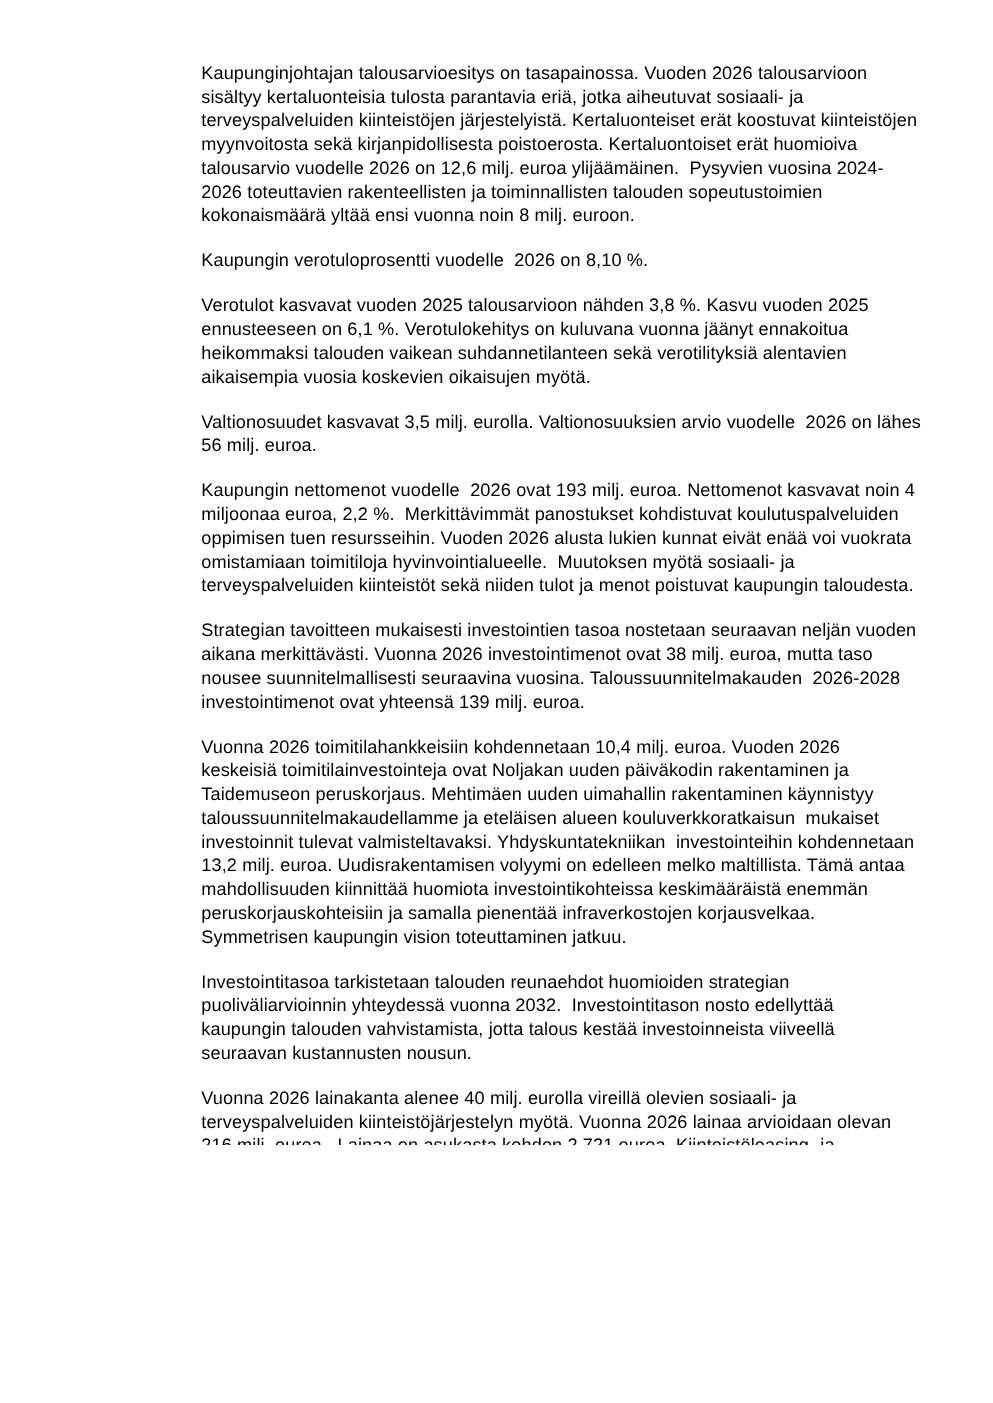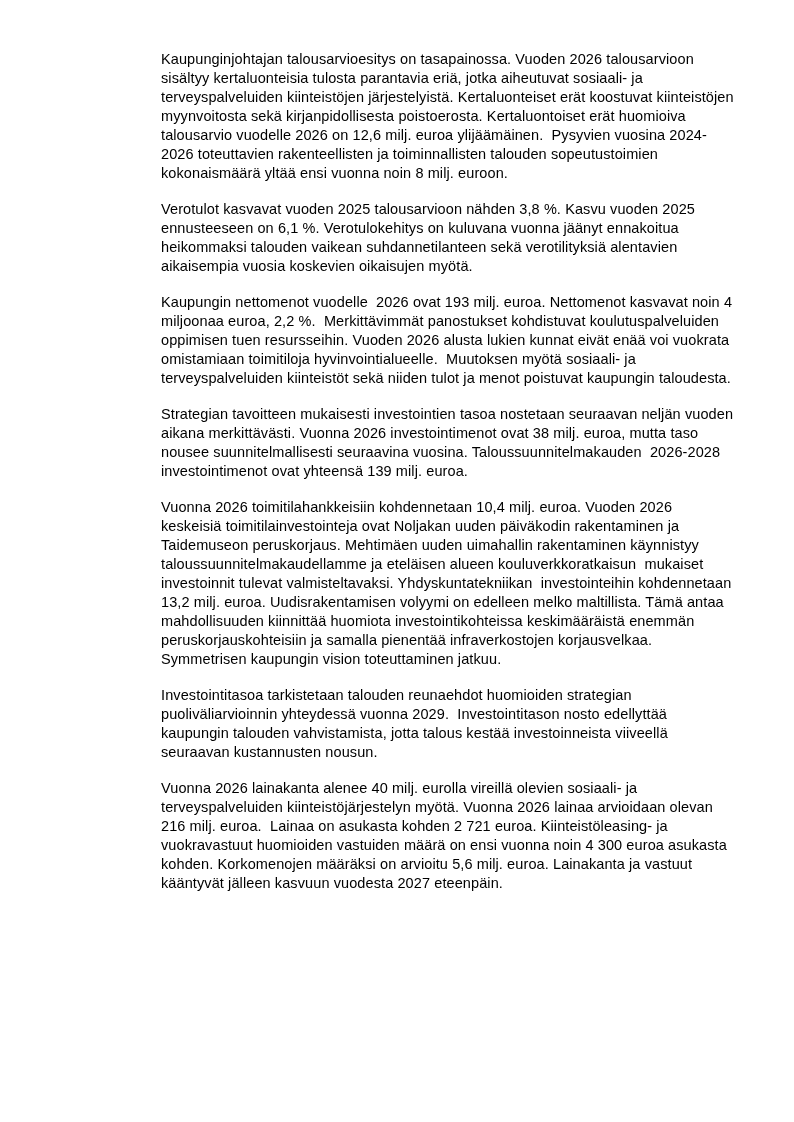--- a/index.html
+++ b/index.html
@@ -37,44 +37,47 @@
 
 <div class="page">
   <div class="text-block">
     <p class="para">Kaupunginjohtajan talousarvioesitys on tasapainossa. Vuoden 2026 talousarvioon
 sisältyy kertaluonteisia tulosta parantavia eriä, jotka aiheutuvat sosiaali- ja
 terveyspalveluiden kiinteistöjen järjestelyistä. Kertaluonteiset erät koostuvat kiinteistöjen
 myynvoitosta sekä kirjanpidollisesta poistoerosta. Kertaluontoiset erät huomioiva
 talousarvio vuodelle 2026 on 12,6 milj. euroa ylijäämäinen.  Pysyvien vuosina 2024-
 2026 toteuttavien rakenteellisten ja toiminnallisten talouden sopeutustoimien
 kokonaismäärä yltää ensi vuonna noin 8 milj. euroon.</p>
+    <p class="para">Kaupungin verotuloprosentti vuodelle  2026 on 8,10 %.</p>
     <p class="para">Verotulot kasvavat vuoden 2025 talousarvioon nähden 3,8 %. Kasvu vuoden 2025
 ennusteeseen on 6,1 %. Verotulokehitys on kuluvana vuonna jäänyt ennakoitua
 heikommaksi talouden vaikean suhdannetilanteen sekä verotilityksiä alentavien
 aikaisempia vuosia koskevien oikaisujen myötä.</p>
+    <p class="para">Valtionosuudet kasvavat 3,5 milj. eurolla. Valtionosuuksien arvio vuodelle  2026 on lähes
+56 milj. euroa.</p>
     <p class="para">Kaupungin nettomenot vuodelle  2026 ovat 193 milj. euroa. Nettomenot kasvavat noin 4
 miljoonaa euroa, 2,2 %.  Merkittävimmät panostukset kohdistuvat koulutuspalveluiden
 oppimisen tuen resursseihin. Vuoden 2026 alusta lukien kunnat eivät enää voi vuokrata
 omistamiaan toimitiloja hyvinvointialueelle.  Muutoksen myötä sosiaali- ja
 terveyspalveluiden kiinteistöt sekä niiden tulot ja menot poistuvat kaupungin taloudesta.</p>
     <p class="para">Strategian tavoitteen mukaisesti investointien tasoa nostetaan seuraavan neljän vuoden
 aikana merkittävästi. Vuonna 2026 investointimenot ovat 38 milj. euroa, mutta taso
 nousee suunnitelmallisesti seuraavina vuosina. Taloussuunnitelmakauden  2026-2028
 investointimenot ovat yhteensä 139 milj. euroa.</p>
     <p class="para">Vuonna 2026 toimitilahankkeisiin kohdennetaan 10,4 milj. euroa. Vuoden 2026
 keskeisiä toimitilainvestointeja ovat Noljakan uuden päiväkodin rakentaminen ja
 Taidemuseon peruskorjaus. Mehtimäen uuden uimahallin rakentaminen käynnistyy
 taloussuunnitelmakaudellamme ja eteläisen alueen kouluverkkoratkaisun  mukaiset
 investoinnit tulevat valmisteltavaksi. Yhdyskuntatekniikan  investointeihin kohdennetaan
 13,2 milj. euroa. Uudisrakentamisen volyymi on edelleen melko maltillista. Tämä antaa
 mahdollisuuden kiinnittää huomiota investointikohteissa keskimääräistä enemmän
 peruskorjauskohteisiin ja samalla pienentää infraverkostojen korjausvelkaa.
 Symmetrisen kaupungin vision toteuttaminen jatkuu.</p>
     <p class="para">Investointitasoa tarkistetaan talouden reunaehdot huomioiden strategian
-puoliväliarvioinnin yhteydessä vuonna 2029.  Investointitason nosto edellyttää
+puoliväliarvioinnin yhteydessä vuonna 2032.  Investointitason nosto edellyttää
 kaupungin talouden vahvistamista, jotta talous kestää investoinneista viiveellä
 seuraavan kustannusten nousun.</p>
     <p class="para">Vuonna 2026 lainakanta alenee 40 milj. eurolla vireillä olevien sosiaali- ja
 terveyspalveluiden kiinteistöjärjestelyn myötä. Vuonna 2026 lainaa arvioidaan olevan
 216 milj. euroa.  Lainaa on asukasta kohden 2 721 euroa. Kiinteistöleasing- ja
 vuokravastuut huomioiden vastuiden määrä on ensi vuonna noin 4 300 euroa asukasta
 kohden. Korkomenojen määräksi on arvioitu 5,6 milj. euroa. Lainakanta ja vastuut
 kääntyvät jälleen kasvuun vuodesta 2027 eteenpäin.</p>
   </div>
 </div>

